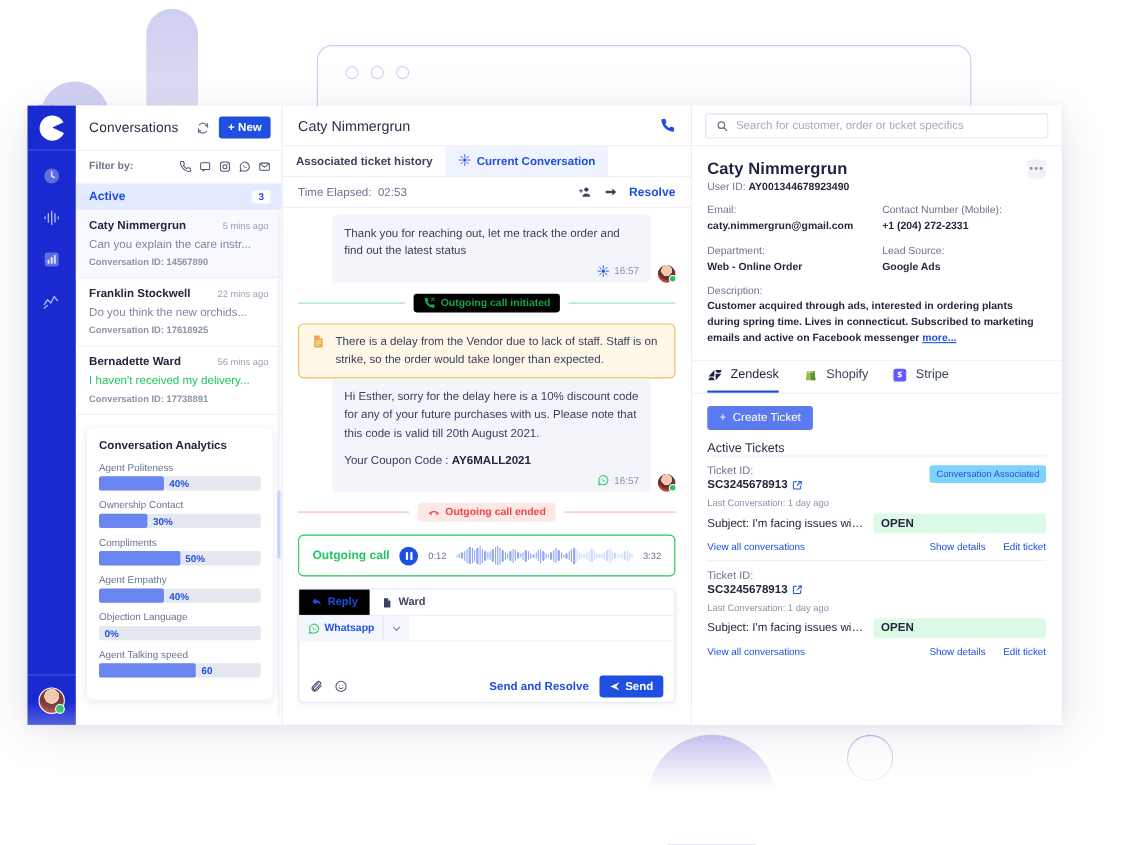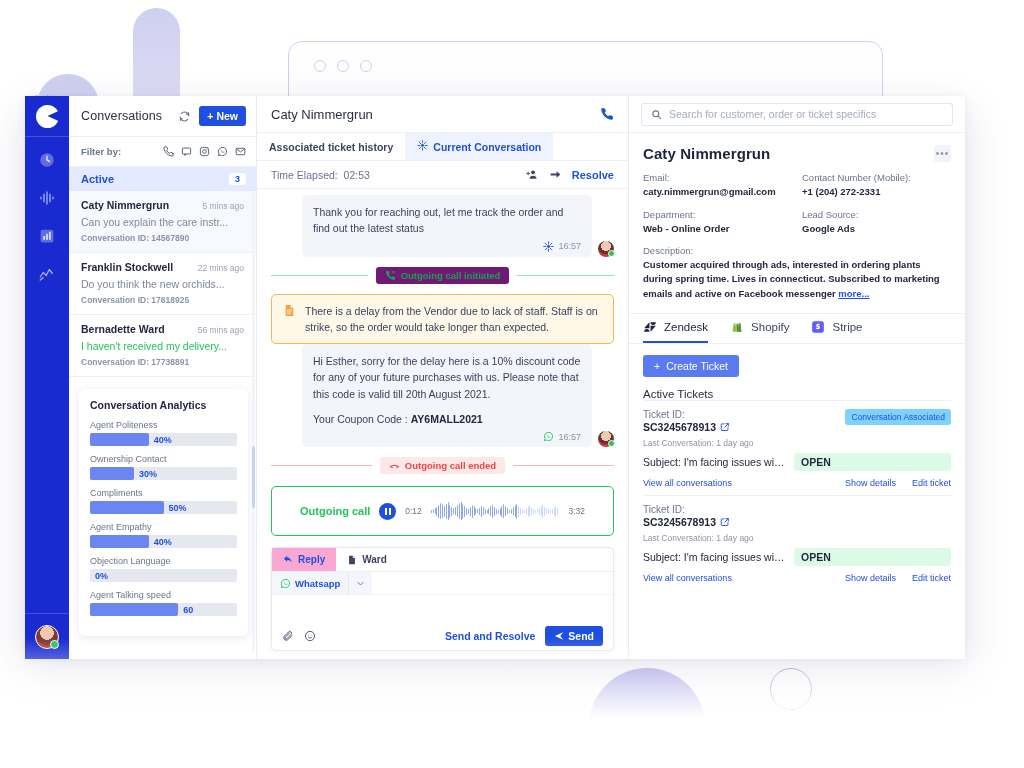--- a/index.html
+++ b/index.html
@@ -186,48 +186,48 @@
            background: radial-gradient(circle at 50% 32%, #f0c9ae 0 36%, #6b3030 37% 60%, #c23a3a 61% 100%);
            position: relative; }
   .av-sm::after { content:''; position:absolute; right:-1px; bottom:0; width:5px; height:5px;
                   border-radius:50%; background:#22c55e; border:1px solid #fff; }
 
   .divider { display: flex; align-items: center; gap: 8px; margin: 10px 0; }
   .divider .ln { flex: 1; height: 1px; }
   .divider .pill { display: flex; align-items: center; gap: 5px; font-size: 9.5px;
                    font-weight: 700; border-radius: 3px; padding: 3px 9px; }
   .divider.green .ln { background: #8fe3b4; }
-  .divider.green .pill { background: #701a75; color: #16a34a; align-items: flex-end; }
+  .divider.green .pill { background: #000000; color: #16a34a; align-items: flex-end; }
   .divider.red .ln { background: #f6b4b4; }
   .divider.red .pill { background: #fde8e8; color: #ef4444; }
 
   .note {
     border: 1px solid #f2b950; background: #fff8e8; border-radius: 5px;
     padding: 8px 11px; display: flex; gap: 9px; align-items: flex-start;
   }
   .note p { font-size: 10.5px; color: #3a415c; line-height: 1.55; }
 
   .player {
-    border: 1.5px solid #22c55e; border-radius: 5px; height: 50px;
-    display: flex; align-items: center; gap: 9px; padding: 0 28px; margin: 12px 0 0;
+    border: 1.5px solid #22c55e; border-radius: 5px; height: 38px;
+    display: flex; align-items: center; gap: 9px; padding: 0 12px; margin: 12px 0 0;
   }
   .player .lbl { font-size: 11px; font-weight: 700; color: #22c55e; }
   .play-btn { width: 17px; height: 17px; border-radius: 50%; background: #1f4fe0;
               display: flex; align-items: center; justify-content: center; gap: 2px; }
   .play-btn i { width: 2px; height: 7px; background: #fff; display: block; }
   .ptime { font-size: 8.5px; color: #6b7490; }
   .wave { flex: 1; height: 22px; display: flex; align-items: center; gap: 1px; overflow: hidden; }
   .wave i { display: block; width: 1.6px; background: #8fa6f2; border-radius: 1px; }
 
   .composer { margin: 11px 0 0; border: 1px solid #e6e9f3; border-radius: 5px; background:#fff;
               box-shadow: 0 1px 5px rgba(40,40,110,.06); }
   .comp-tabs { display: flex; height: 24px; border-bottom: 1px solid #eef0f6; }
   .ctab { display: flex; align-items: center; gap: 5px; padding: 0 11px;
           font-size: 10px; font-weight: 700; color: #3c4460; }
-  .ctab.on { background: #f9a8d4; color: #1f4fe0; }
+  .ctab.on { background: #000000; color: #1f4fe0; }
   .channel-row { display: flex; height: 23px; border-bottom: 1px solid #f3f4f9; }
   .channel { display: flex; align-items: center; gap: 4px; padding: 0 8px;
              background: #f4f6fd; font-size: 9.5px; font-weight: 700; color: #1f4fe0;
              border-right: 1px solid #e4e8f5; }
   .chev { display: flex; align-items: center; padding: 0 7px; background: #f4f6fd; color:#6b7490; }
   .comp-body { height: 27px; }
   .comp-foot { height: 28px; display: flex; align-items: center; gap: 10px; padding: 0 10px; }
   .cf-ic { color: #4b5570; display: flex; }
   .sr { flex: 1; text-align: right; font-size: 10.5px; font-weight: 700; color: #1f4fe0; }
   .send { background: #1f4fe0; color: #fff; font-size: 10.5px; font-weight: 700;
@@ -773,20 +773,24 @@
         </span>
         <span>Search for customer, order or ticket specifics</span>
       </div>
     </div>
 
     <div class="cust">
       <div class="cust-top">
         <div class="cust-name">Caty Nimmergrun</div>
         <div class="more-btn">•••</div>
       </div>
+      <div class="uid">
+        <span>User ID:</span>
+        <b>AY001344678923490</b>
+      </div>
 
       <div class="grid2">
         <div class="g-col">
           <div class="f-lbl">Email:</div>
           <div class="f-val">caty.nimmergrun@gmail.com</div>
         </div>
         <div class="g-col">
           <div class="f-lbl">Contact Number (Mobile):</div>
           <div class="f-val">+1 (204) 272-2331</div>
         </div>

